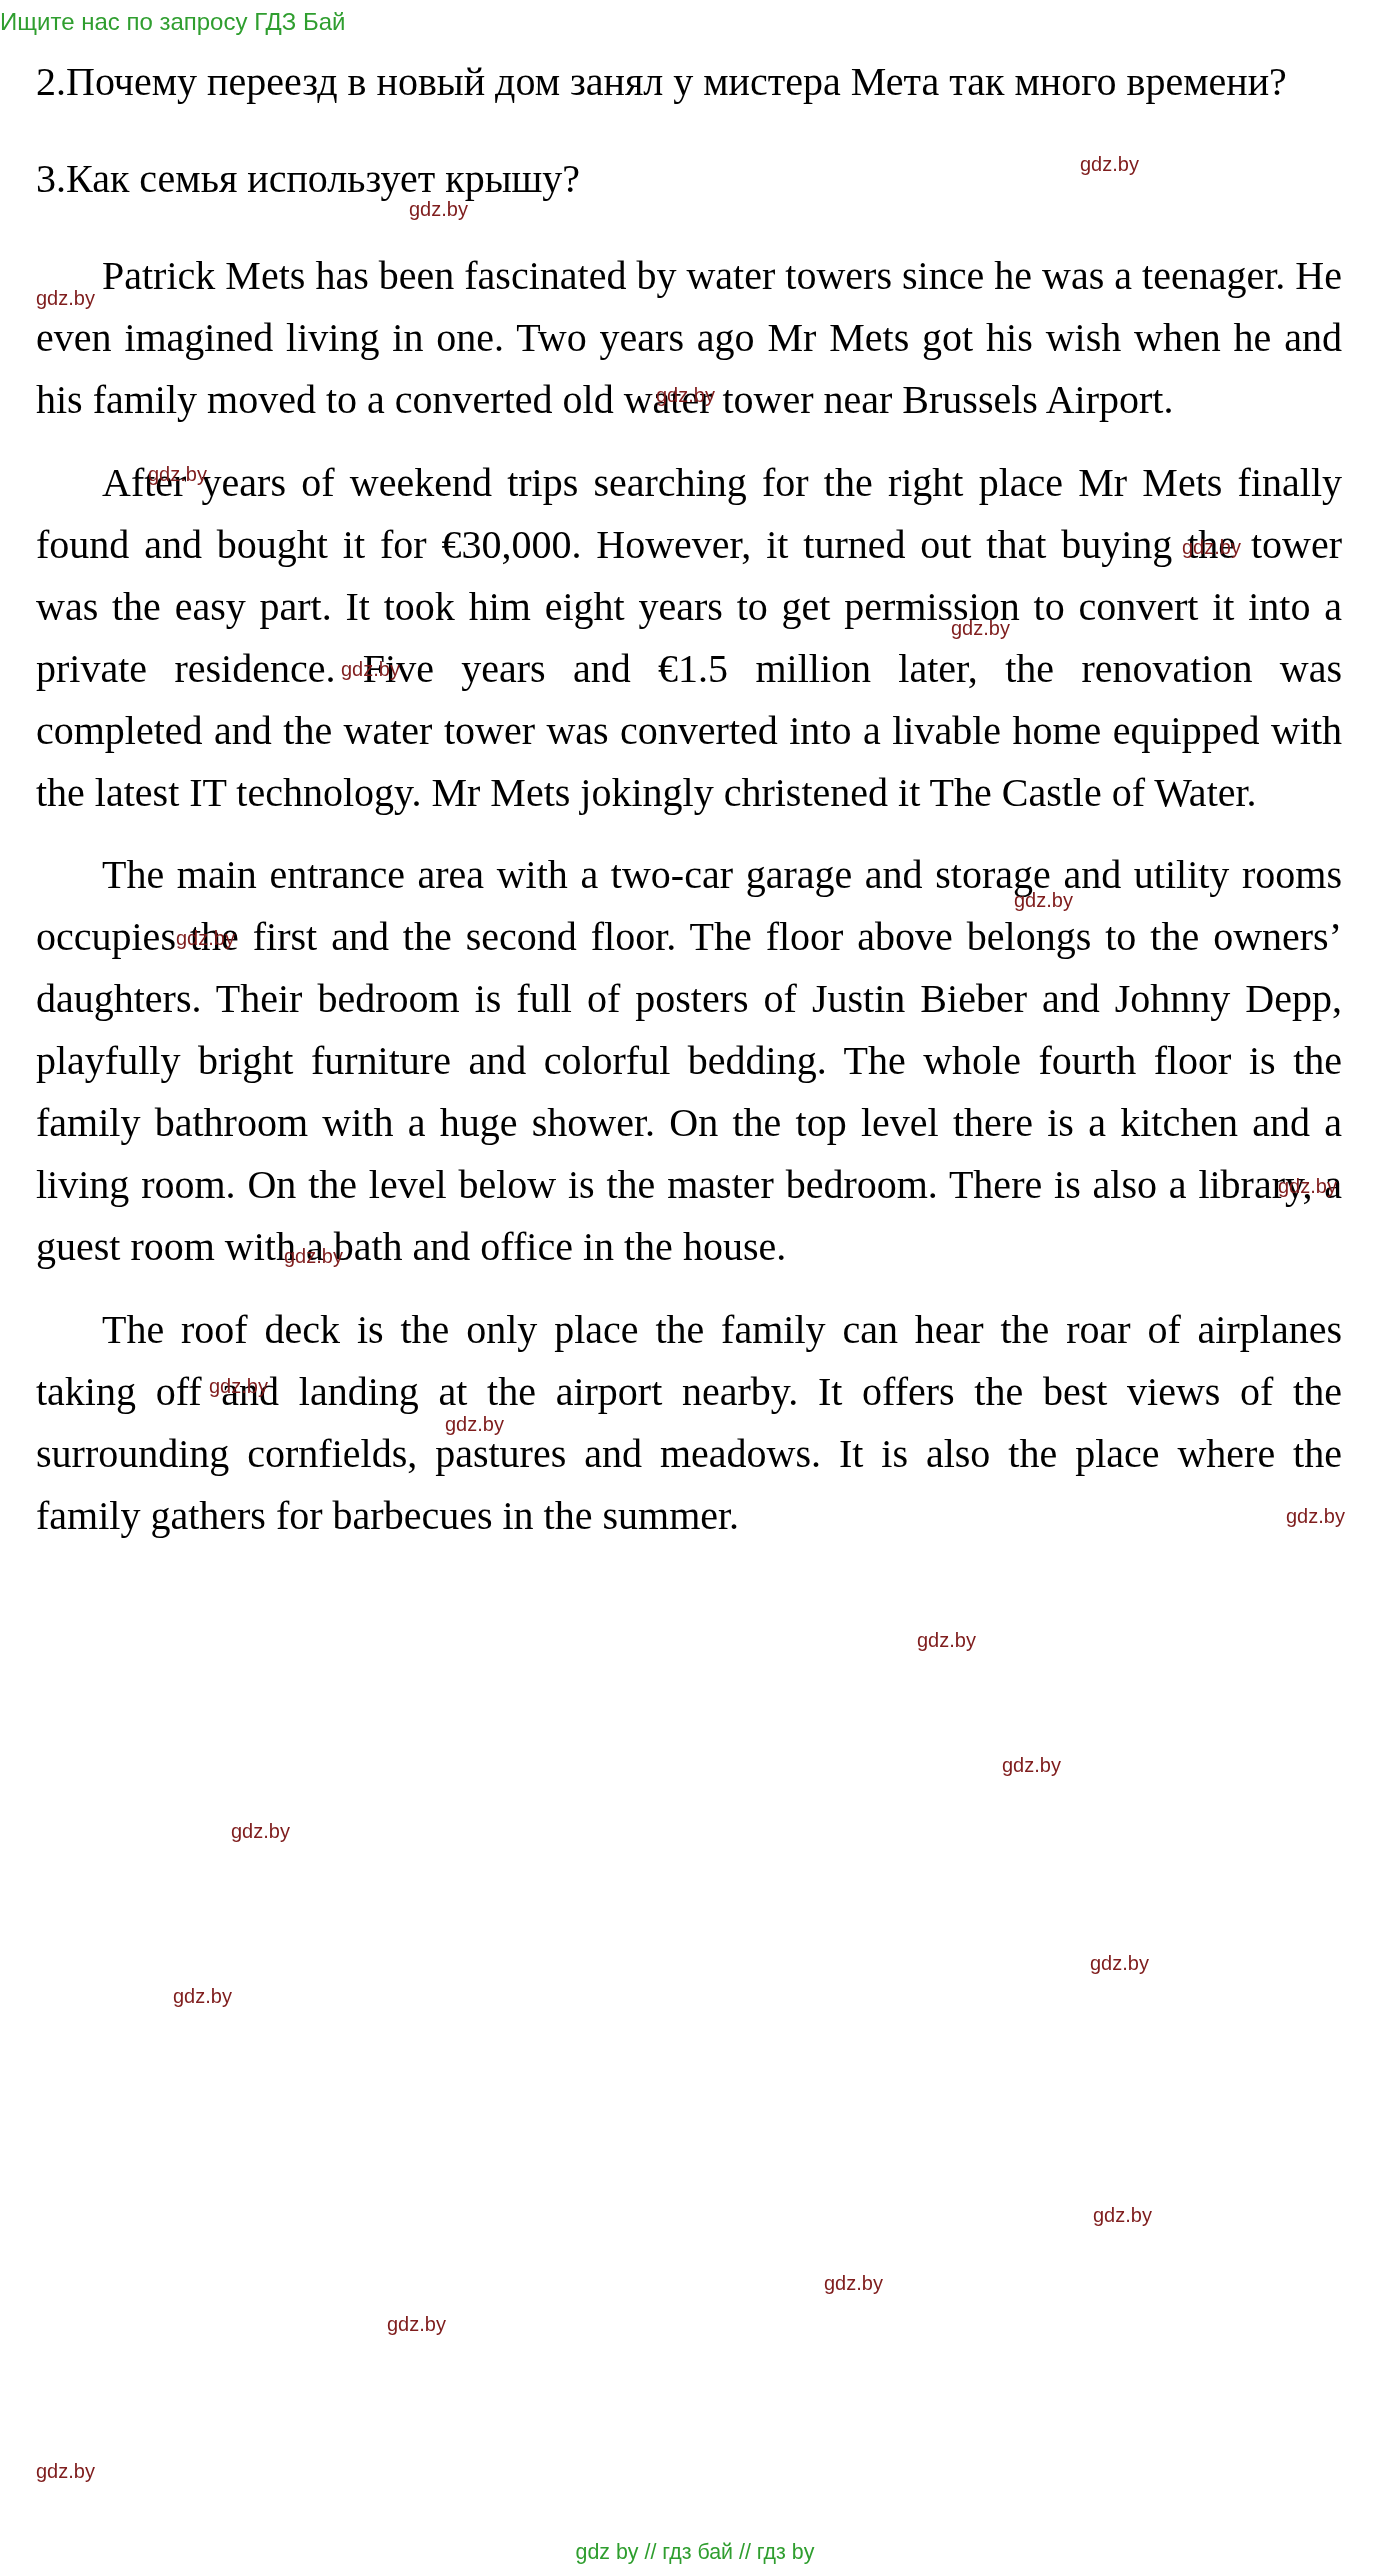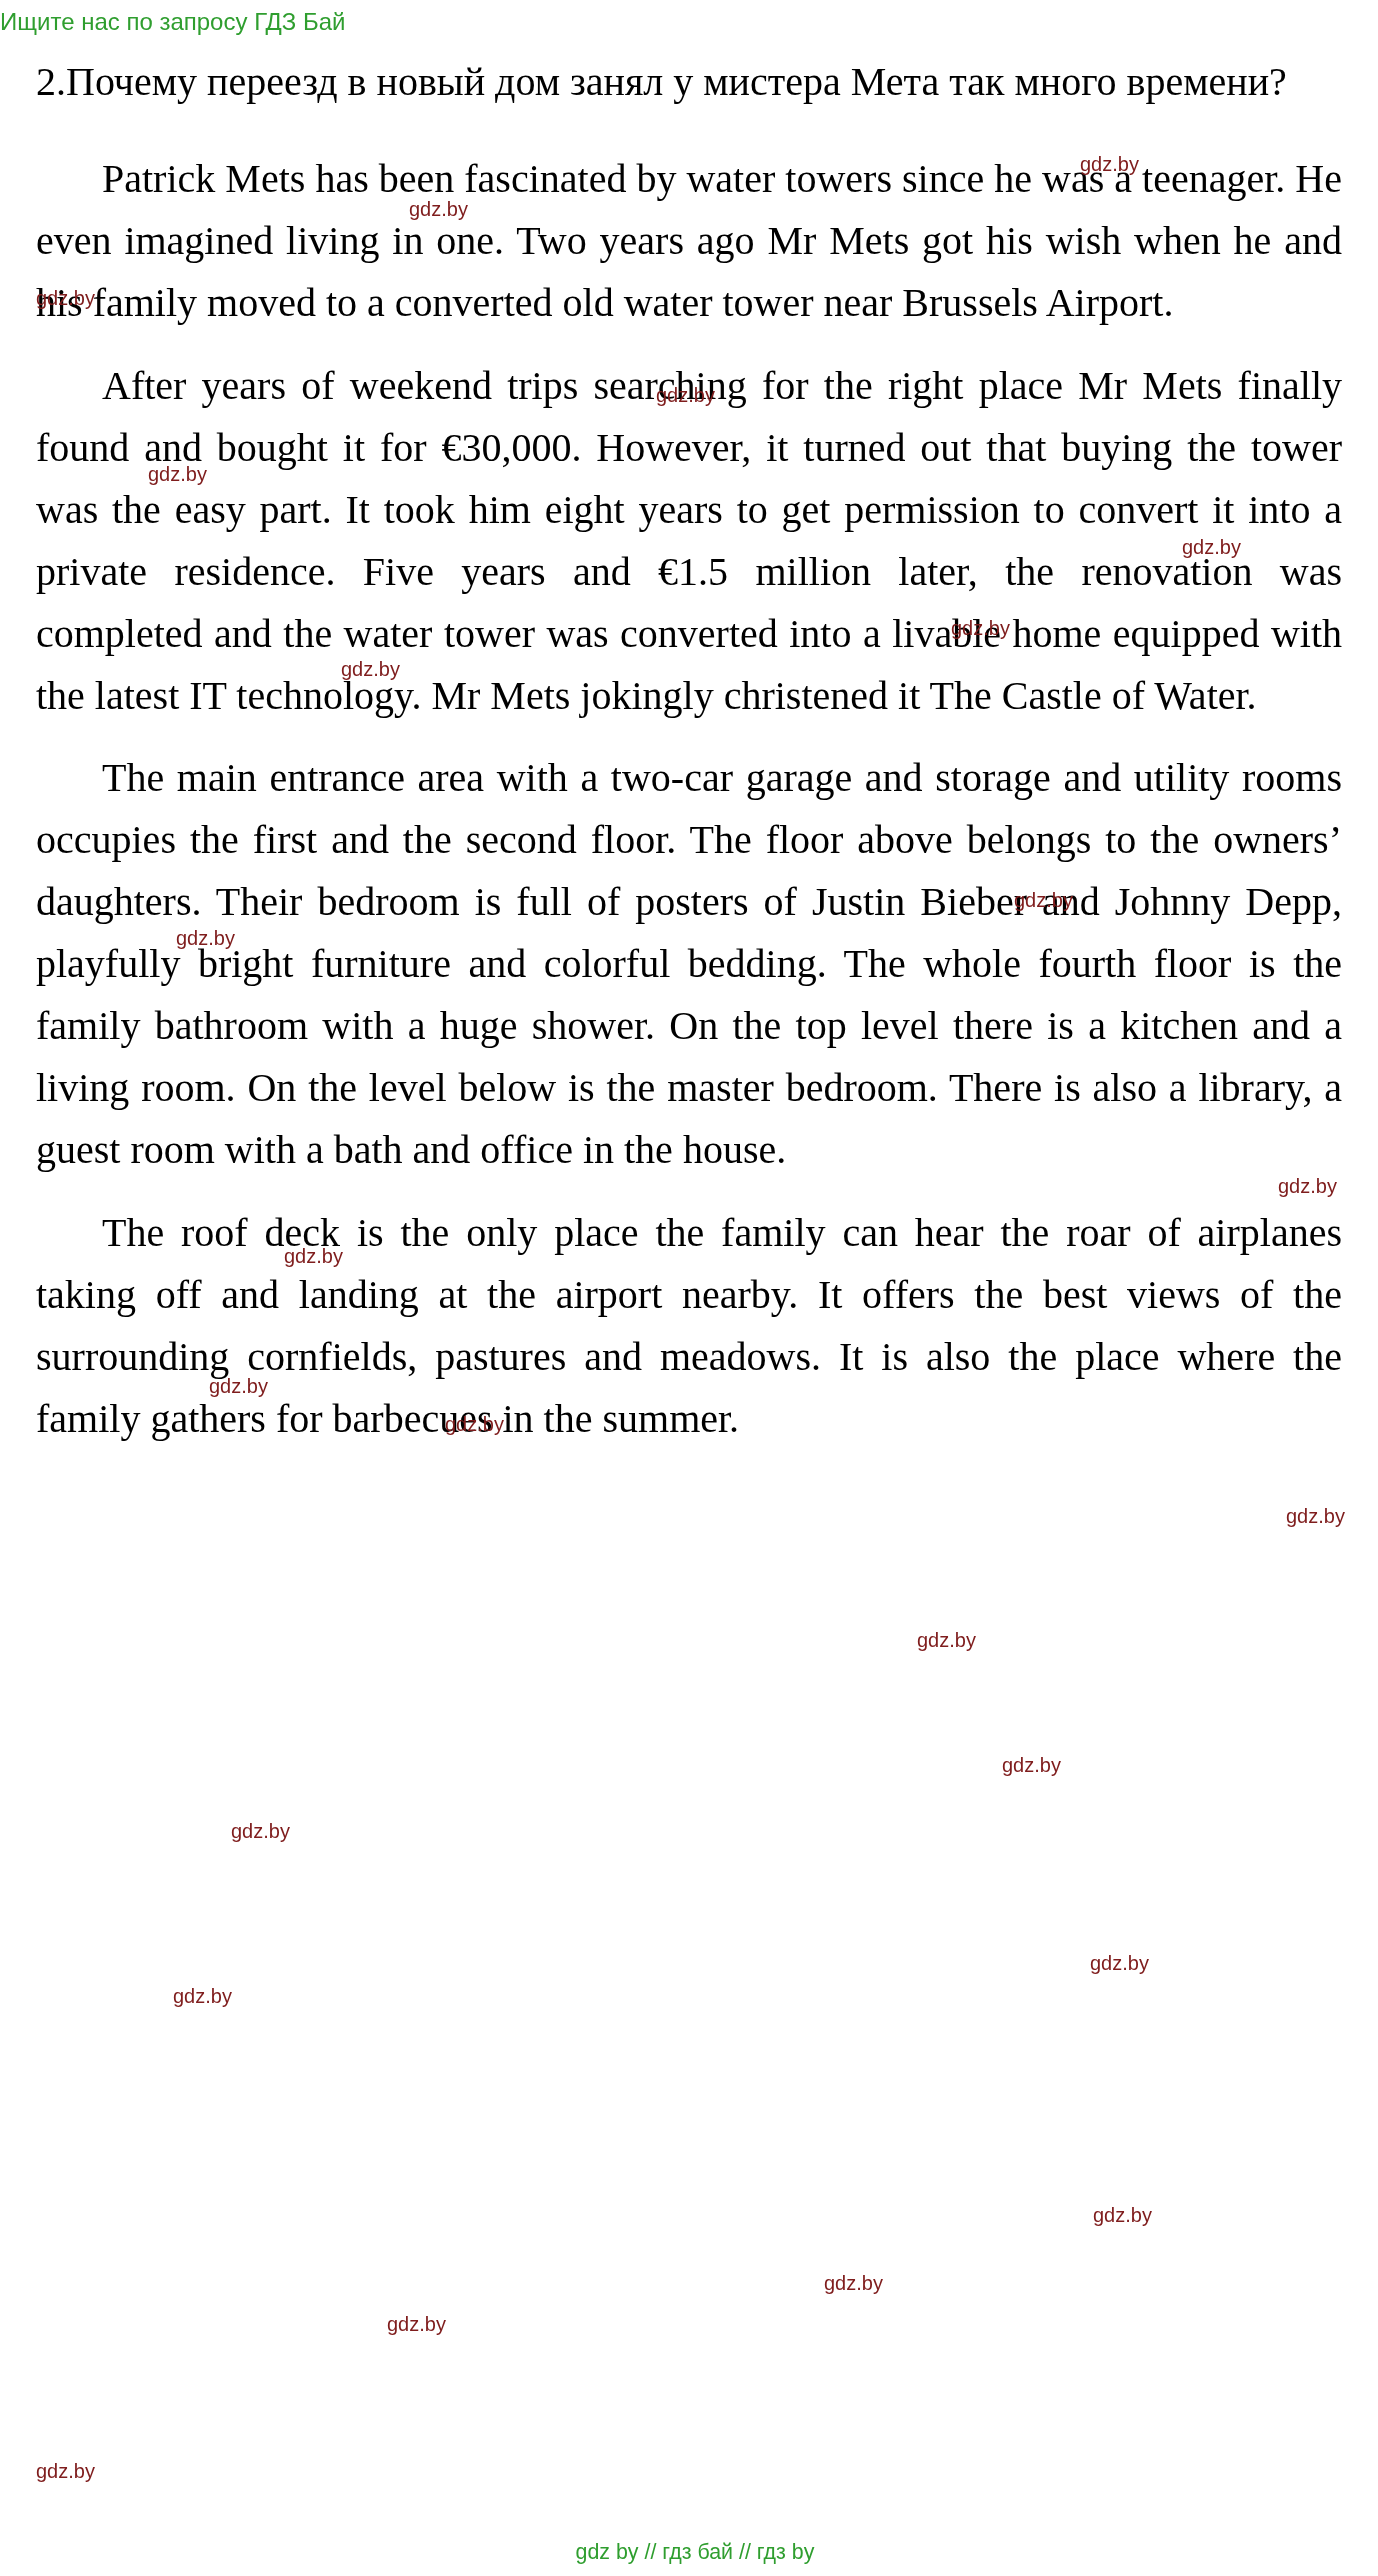--- a/index.html
+++ b/index.html
@@ -70,20 +70,21 @@
   }
 </style>
 </head>
 <body>
 
 <div class="site-header">Ищите нас по запросу ГДЗ Бай</div>
 
 <main class="content">
   <p class="question">2.Почему переезд в новый дом занял у мистера Мета так много времени?</p>
 
+  <p class="question">3.Как семья использует крышу?</p>
 
 
 
   <p class="para">Patrick Mets has been fascinated by water towers since he was a teenager. He even imagined living in one. Two years ago Mr Mets got his wish when he and his family moved to a converted old water tower near Brussels Airport.</p>
 
   <p class="para">After years of weekend trips searching for the right place Mr Mets finally found and bought it for €30,000. However, it turned out that buying the tower was the easy part. It took him eight years to get permission to convert it into a private residence. Five years and €1.5 million later, the renovation was completed and the water tower was converted into a livable home equipped with the latest IT technology. Mr Mets jokingly christened it The Castle of Water.</p>
 
   <p class="para">The main entrance area with a two-car garage and storage and utility rooms occupies the first and the second floor. The floor above belongs to the owners’ daughters. Their bedroom is full of posters of Justin Bieber and Johnny Depp, playfully bright furniture and colorful bedding. The whole fourth floor is the family bathroom with a huge shower. On the top level there is a kitchen and a living room. On the level below is the master bedroom. There is also a library, a guest room with a bath and office in the house.</p>
 
   <p class="para">The roof deck is the only place the family can hear the roar of airplanes taking off and landing at the airport nearby. It offers the best views of the surrounding cornfields, pastures and meadows. It is also the place where the family gathers for barbecues in the summer.</p>

